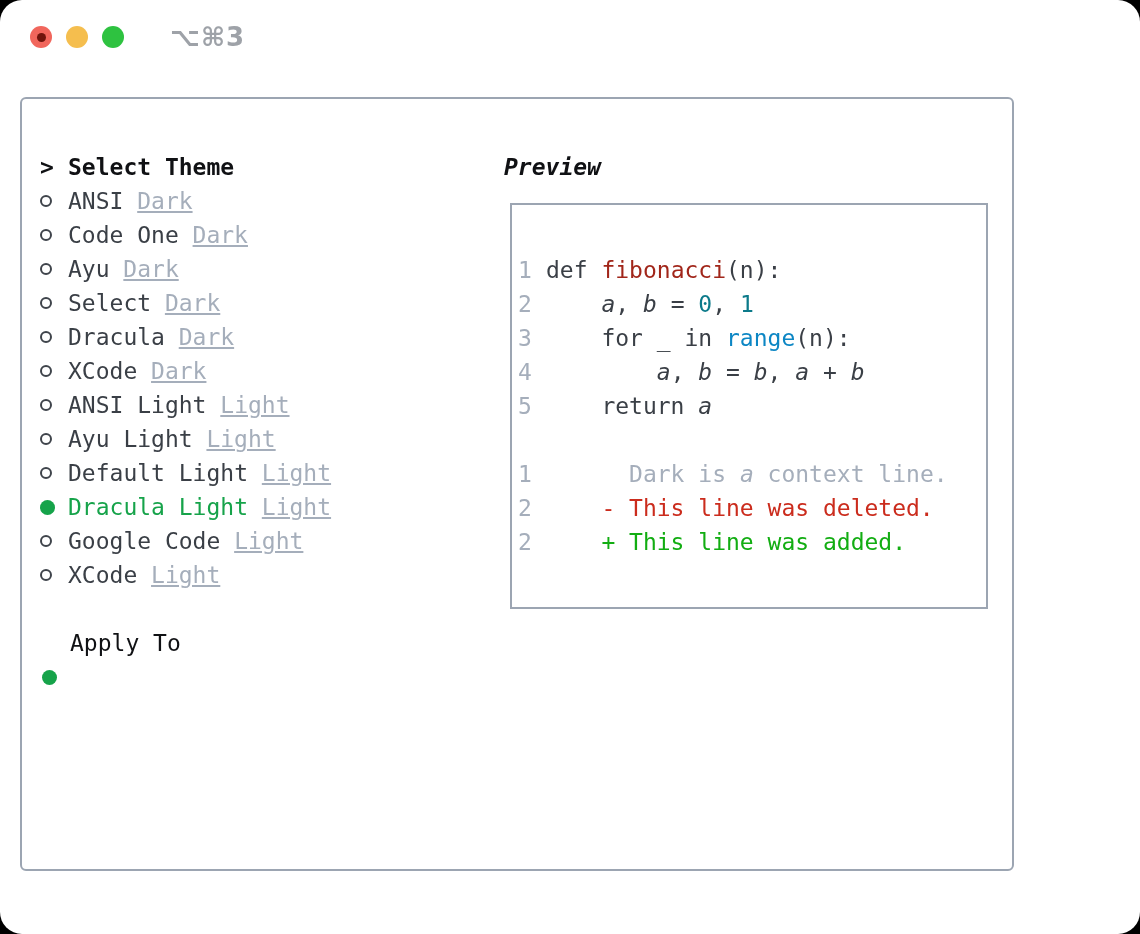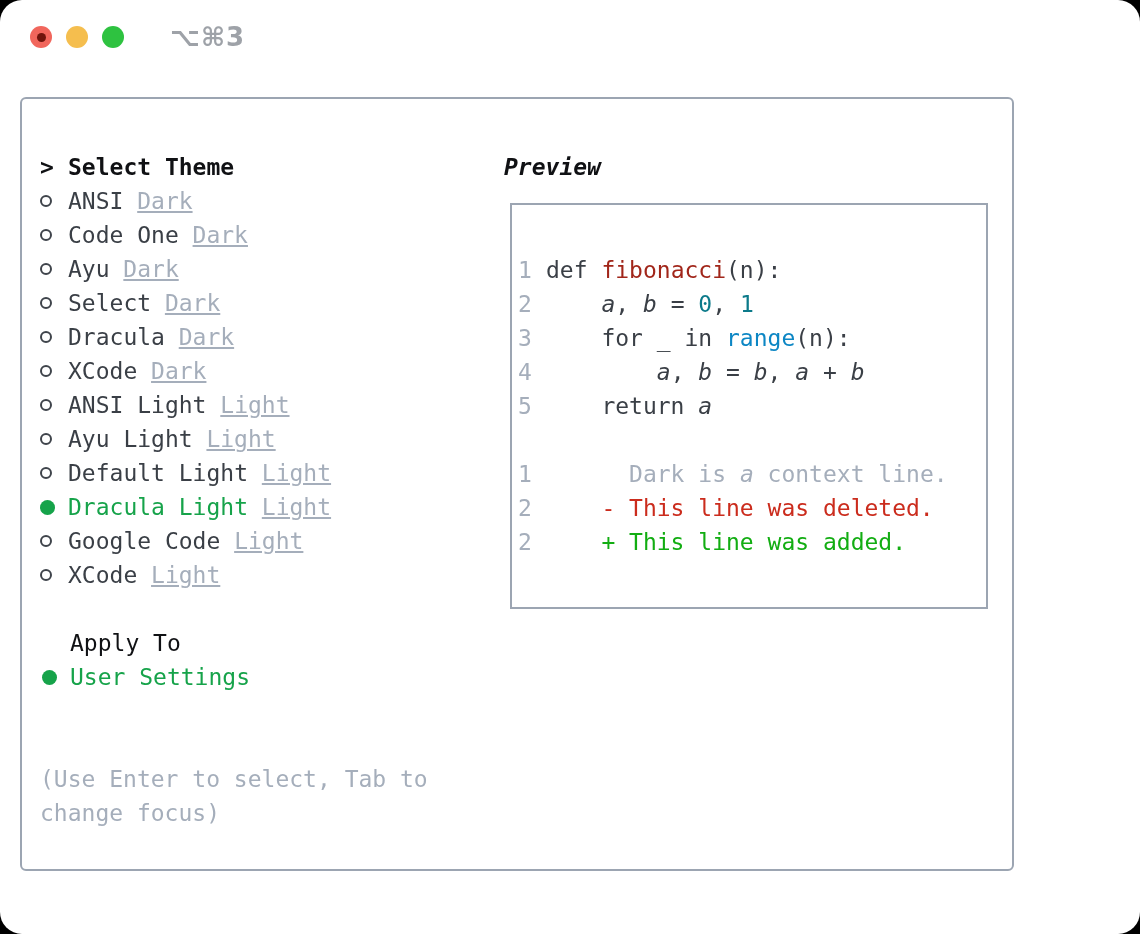--- a/index.html
+++ b/index.html
@@ -162,30 +162,25 @@
     </div>
 
     <div class="apply-block">
       <div class="row">
         <span class="marker-slot"></span>
         <span class="apply-title">Apply To</span>
       </div>
       <div id="apply-list">
   <div class="row apply-row selected">
     <span class="marker-slot"><span class="marker filled"></span></span>
-    <span class="o-name t-name">User Settings</span>
   </div>
 
 </div>
     </div>
 
-    <div class="hint-block" id="hint-block">
-        <div class="hint-line">(Use Enter to select, Tab to</div>
-        <div class="hint-line">change focus)</div>
-      </div>
 
     <div class="preview-title">Preview</div>
     <div class="preview-box" id="preview-box">
   <div class="pline">
     <span class="ln-num">1</span>
     <span class="ln-code"><span class="tk-pln">def </span><span class="tk-func">fibonacci</span><span class="tk-pln">(n):</span></span>
   </div>
 
   <div class="pline">
     <span class="ln-num">2</span>

